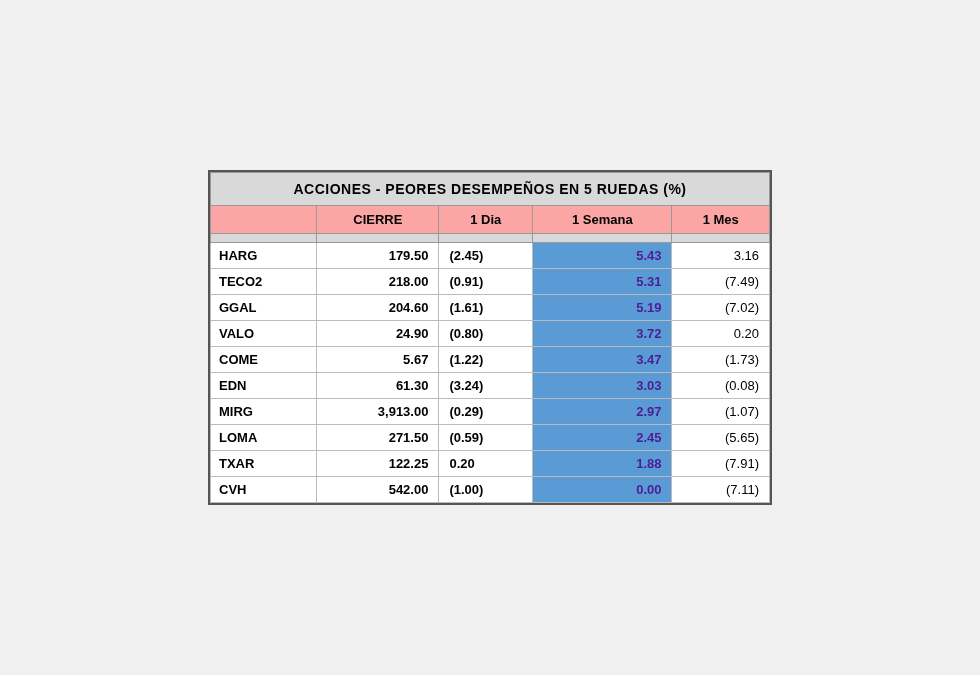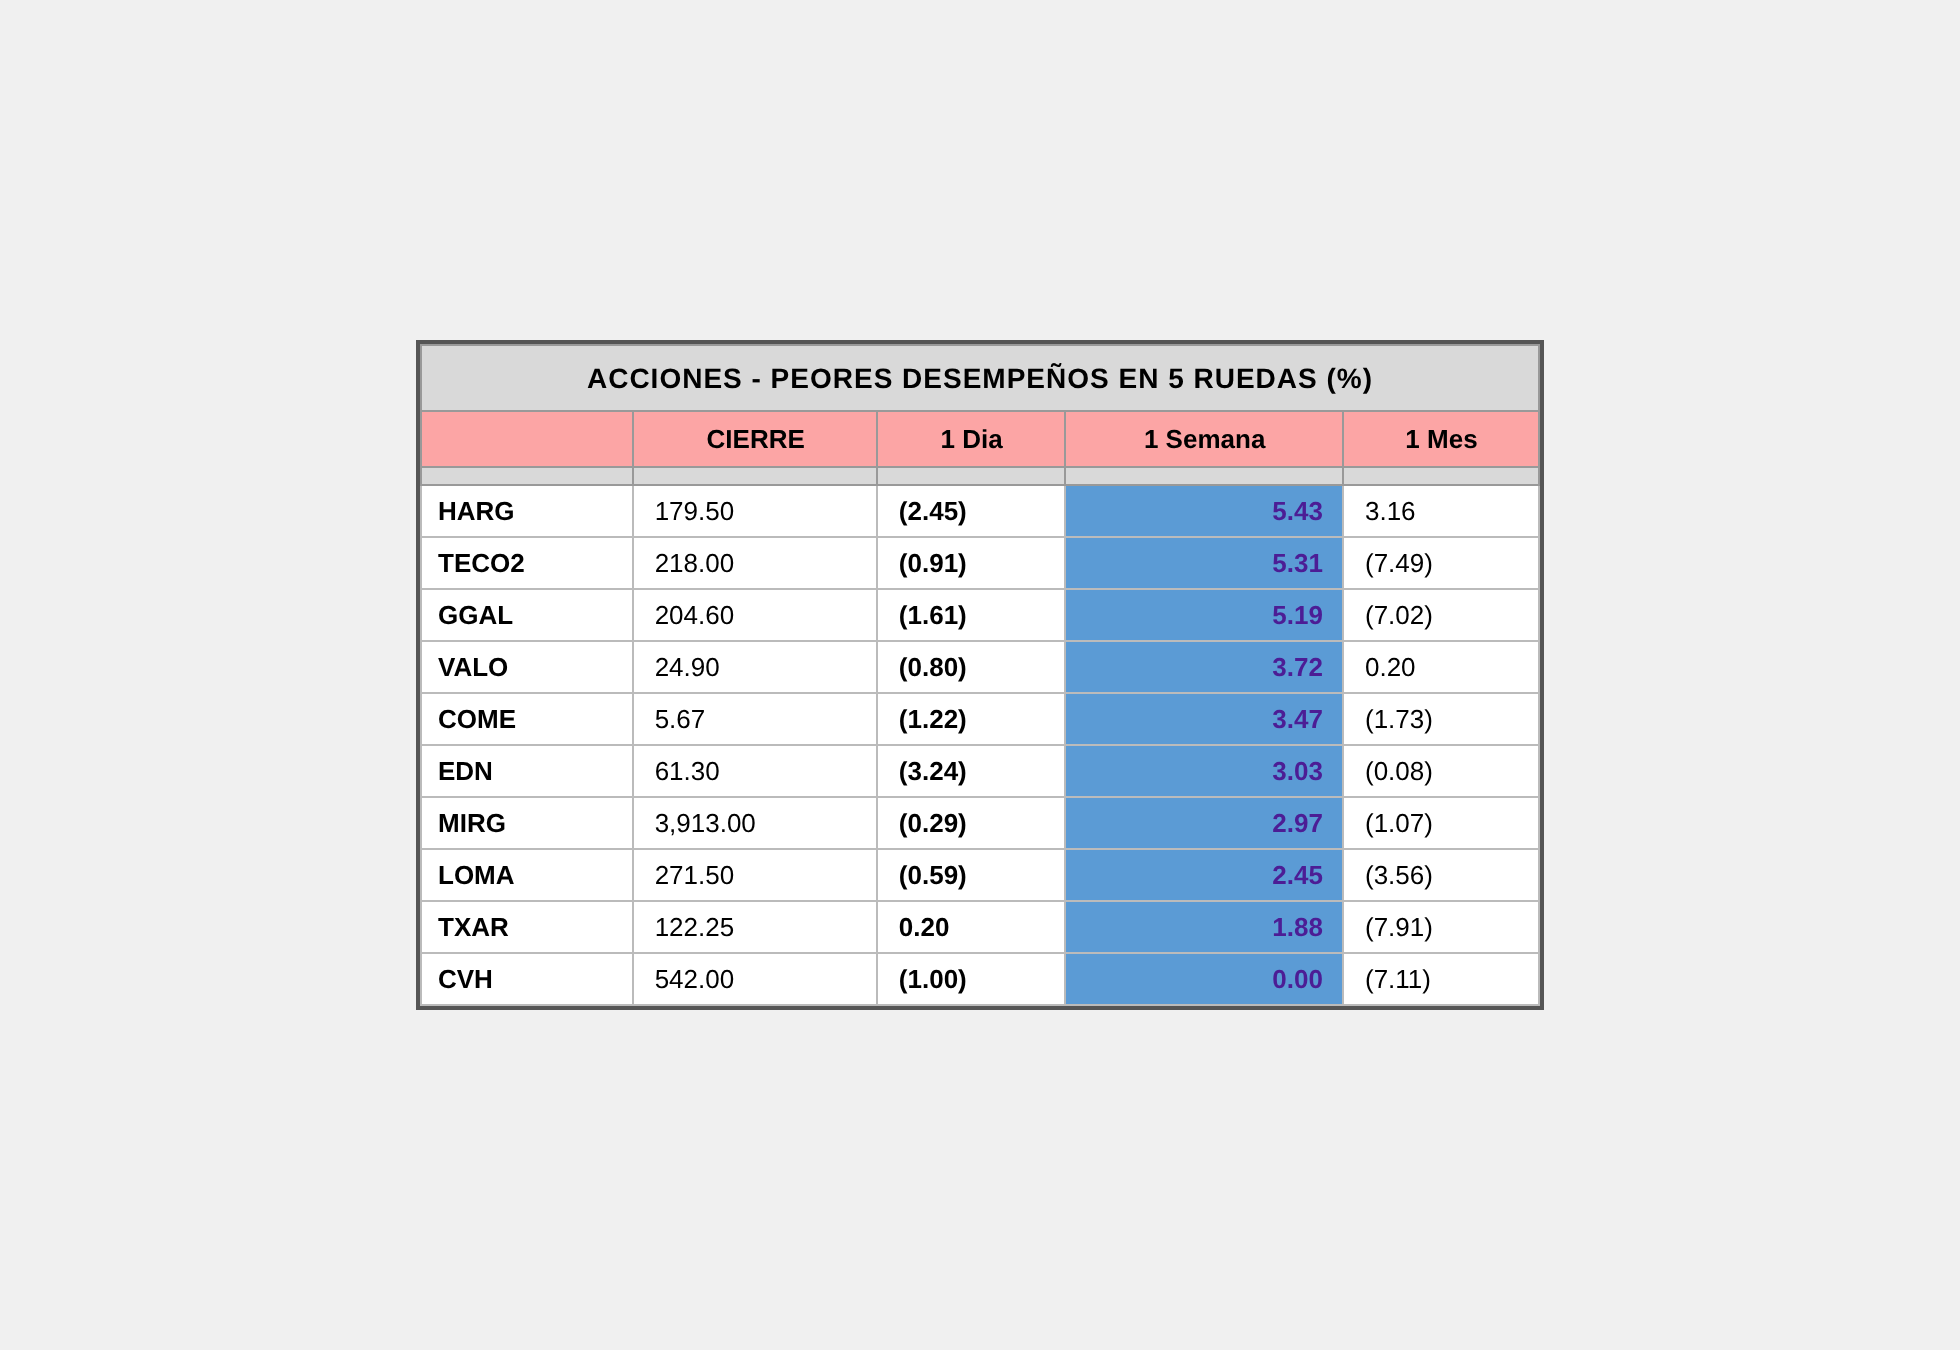--- a/index.html
+++ b/index.html
@@ -53,33 +53,34 @@
       font-size: 13px;
     }
     .data-row td:first-child {
       font-weight: bold;
       font-size: 13px;
       background: #fff;
       padding-left: 8px;
       margin-left: 21px;
     }
     .data-row td.cierre {
-      font-weight: normal;
+      text-align: right;
+      font-weight: bold;
     }
     .data-row td.dia {
       font-weight: bold;
     }
     .data-row td.semana {
       text-align: right;
       font-weight: bold;
       background: #5b9bd5;
       color: #4c1d95;
     }
     .data-row td.mes {
-      text-align: left;
+      text-align: right;
     }
   </style>
 </head>
 <body>
 
 <div class="table-wrapper">
   <table>
     <tbody>
 
       <tr class="title-row">
@@ -149,21 +150,21 @@
           <td class="cierre">3,913.00</td>
           <td class="dia">(0.29)</td>
           <td class="semana">2.97</td>
           <td class="mes">(1.07)</td>
         </tr>
         <tr class="data-row">
           <td>LOMA</td>
           <td class="cierre">271.50</td>
           <td class="dia">(0.59)</td>
           <td class="semana">2.45</td>
-          <td class="mes">(3.56)</td>
+          <td class="mes">(5.65)</td>
         </tr>
         <tr class="data-row">
           <td>TXAR</td>
           <td class="cierre">122.25</td>
           <td class="dia">0.20</td>
           <td class="semana">1.88</td>
           <td class="mes">(7.91)</td>
         </tr>
         <tr class="data-row">
           <td>CVH</td>

